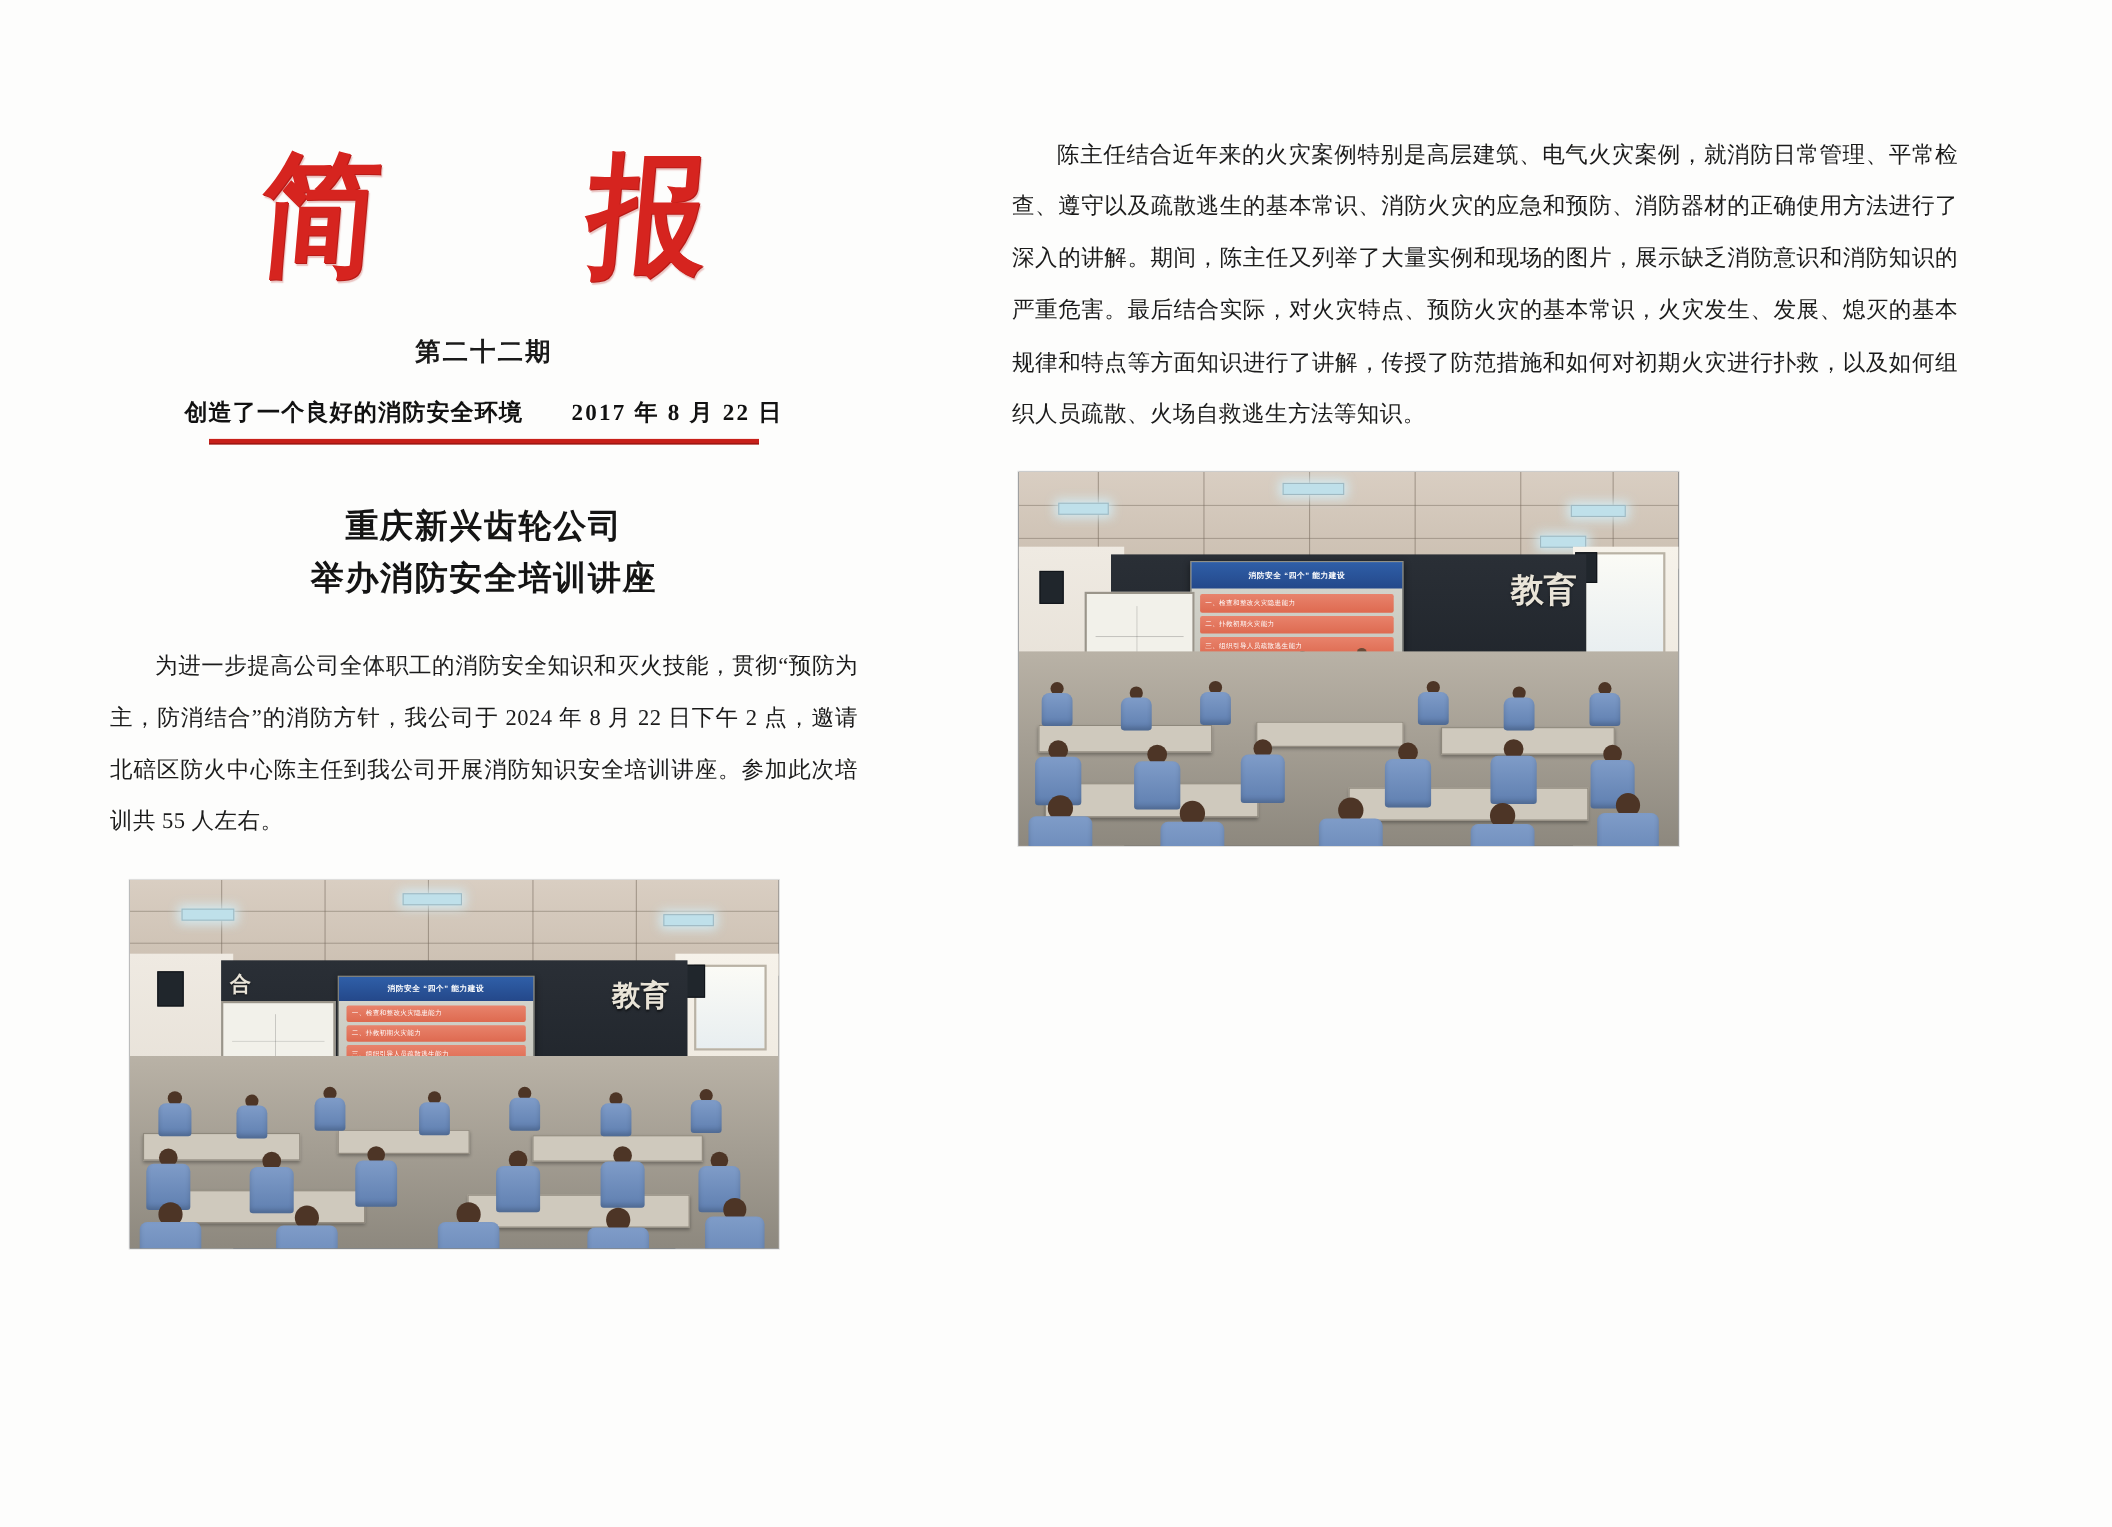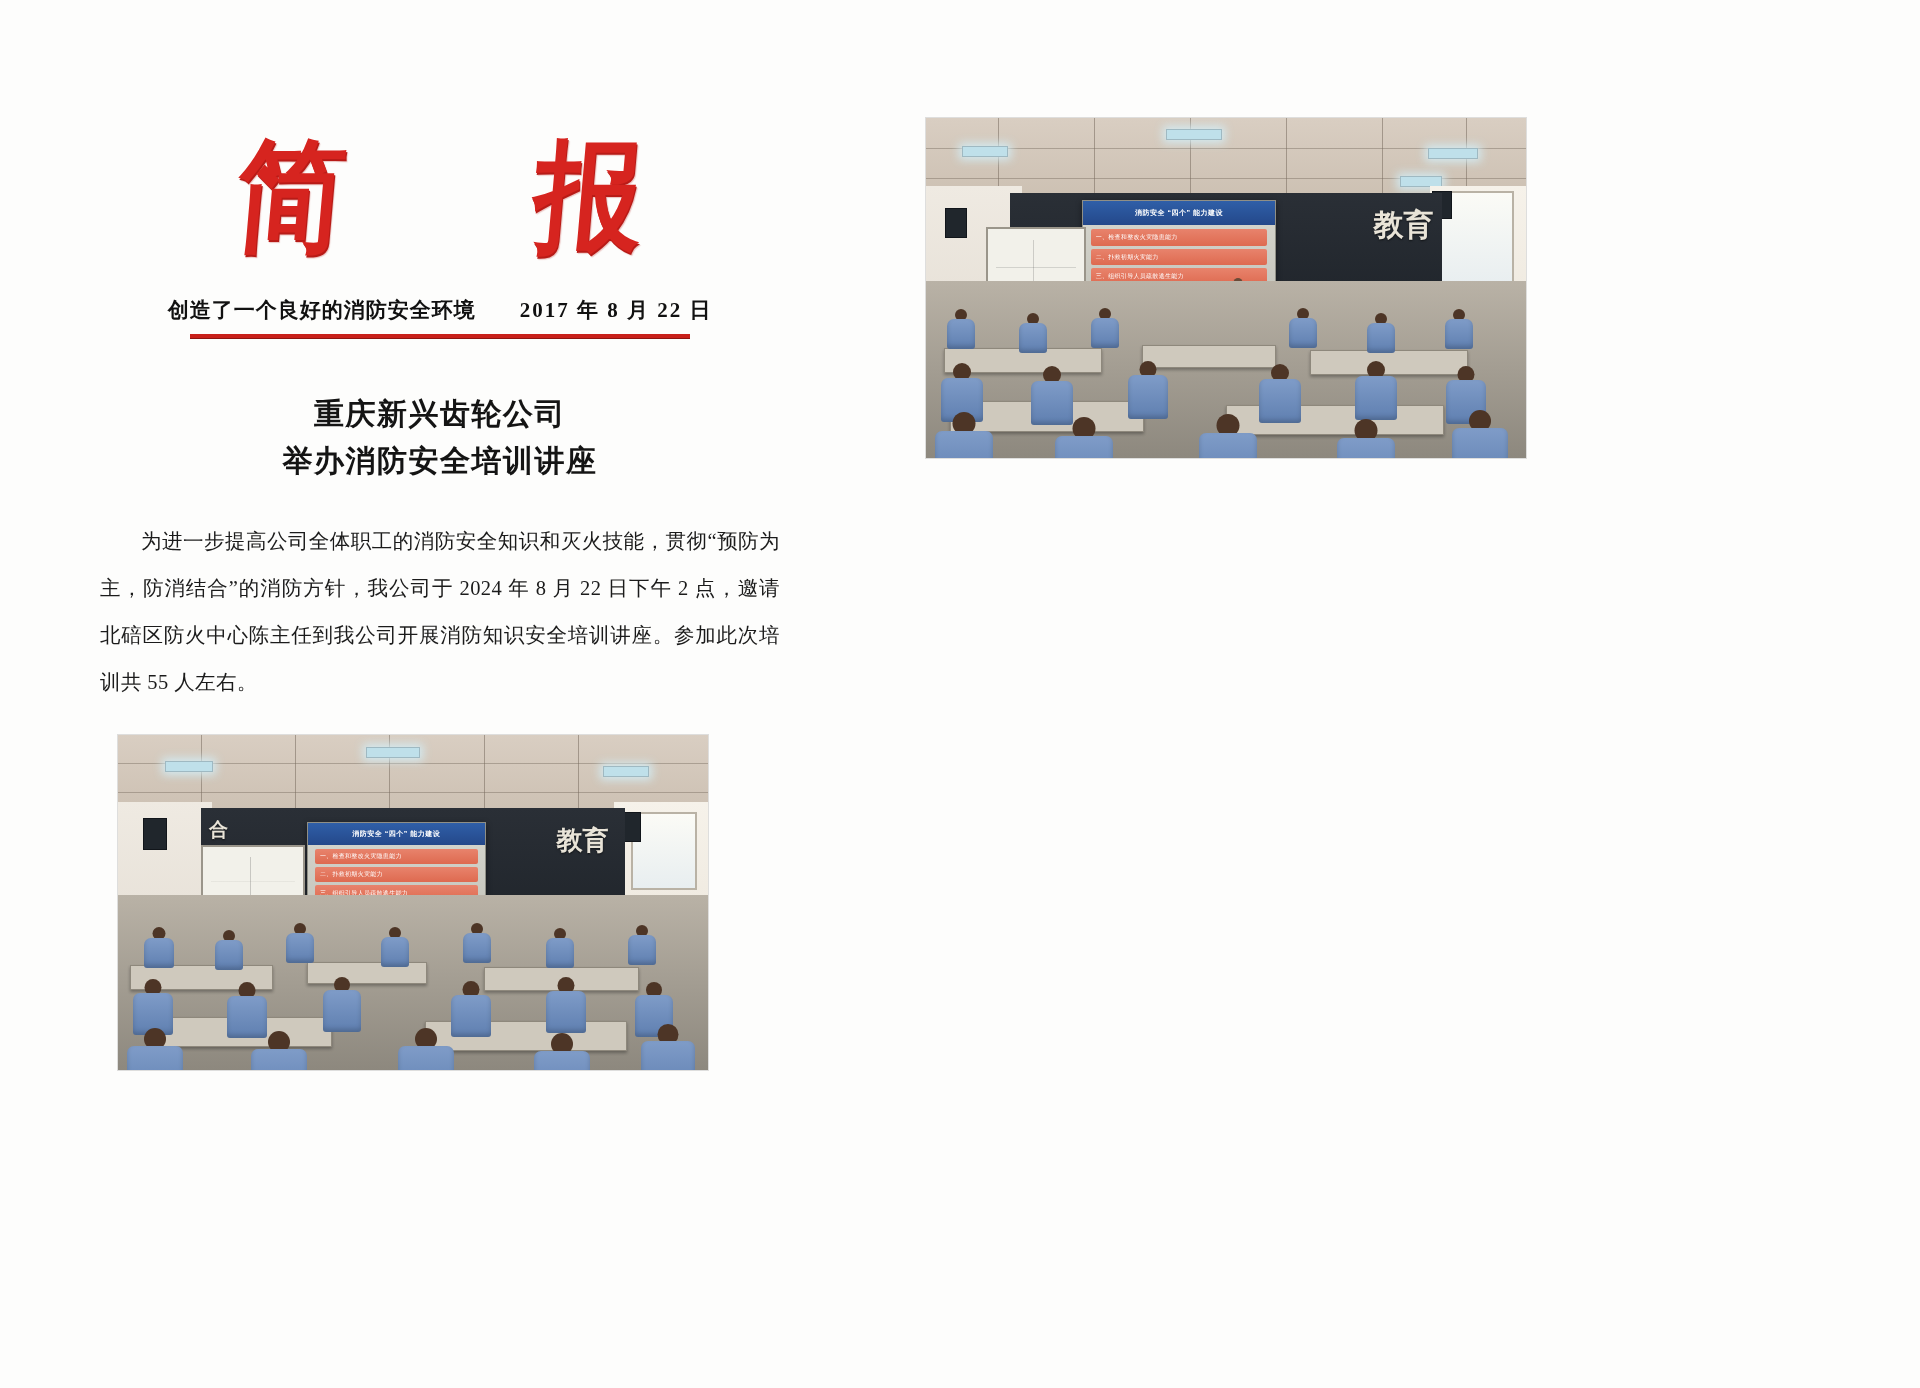--- a/index.html
+++ b/index.html
@@ -236,20 +236,21 @@
 <body>
 
 <div class="page">
 
   <div class="col col-left">
 
     <div class="masthead">
       <div class="masthead-title">简 报</div>
     </div>
 
+    <div class="issue">第二十二期</div>
 
     <div class="byline">
       <span>创造了一个良好的消防安全环境</span>
       <span class="date">2017 年 8 月 22 日</span>
     </div>
 
     <div class="rule"></div>
 
     <div class="headline">
       <div>重庆新兴齿轮公司</div>
@@ -388,20 +389,21 @@
           <div class="s-head" style="top:0;width:21px;height:21px;"></div>
             <div class="s-body" style="top:17px;width:54px;height:55px;"></div>
         </div>
       </div>
     </div>
   </div>
 
   <div class="col col-right">
 
     <div class="body-text">
+      <p>陈主任结合近年来的火灾案例特别是高层建筑、电气火灾案例，就消防日常管理、平常检查、遵守以及疏散逃生的基本常识、消防火灾的应急和预防、消防器材的正确使用方法进行了深入的讲解。期间，陈主任又列举了大量实例和现场的图片，展示缺乏消防意识和消防知识的严重危害。最后结合实际，对火灾特点、预防火灾的基本常识，火灾发生、发展、熄灭的基本规律和特点等方面知识进行了讲解，传授了防范措施和如何对初期火灾进行扑救，以及如何组织人员疏散、火场自救逃生方法等知识。</p>
     </div>
 
     <div class="photo photo-right">
       <div class="ceiling">
         <div class="tile-h" style="top:34%"></div>
         <div class="tile-h" style="top:68%"></div>
         <div class="tile" style="left:12%"></div>
         <div class="tile" style="left:28%"></div>
         <div class="tile" style="left:44%"></div>
         <div class="tile" style="left:60%"></div>

